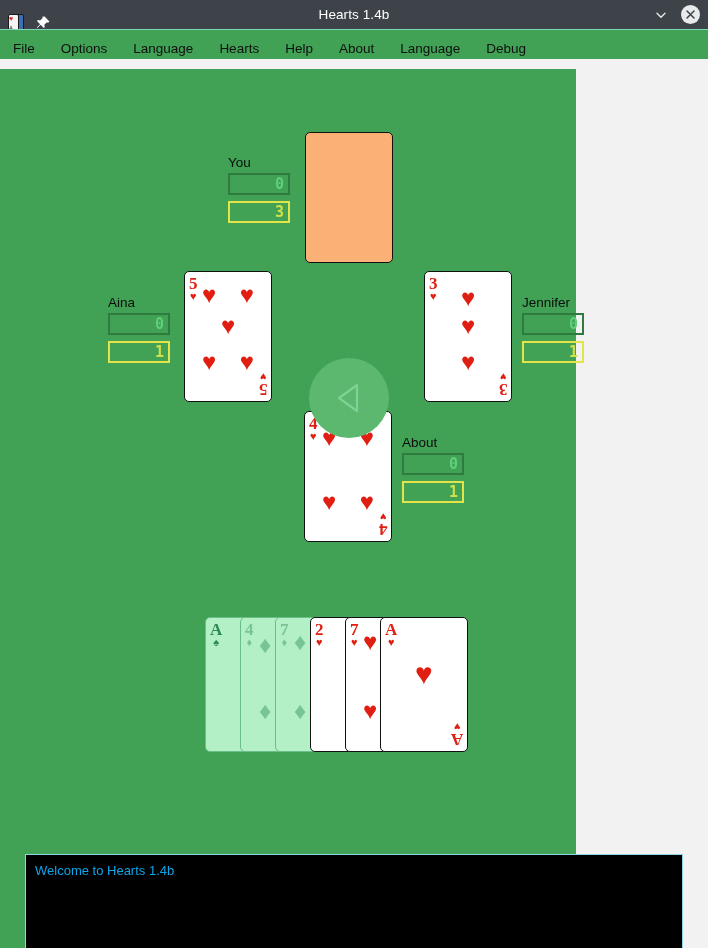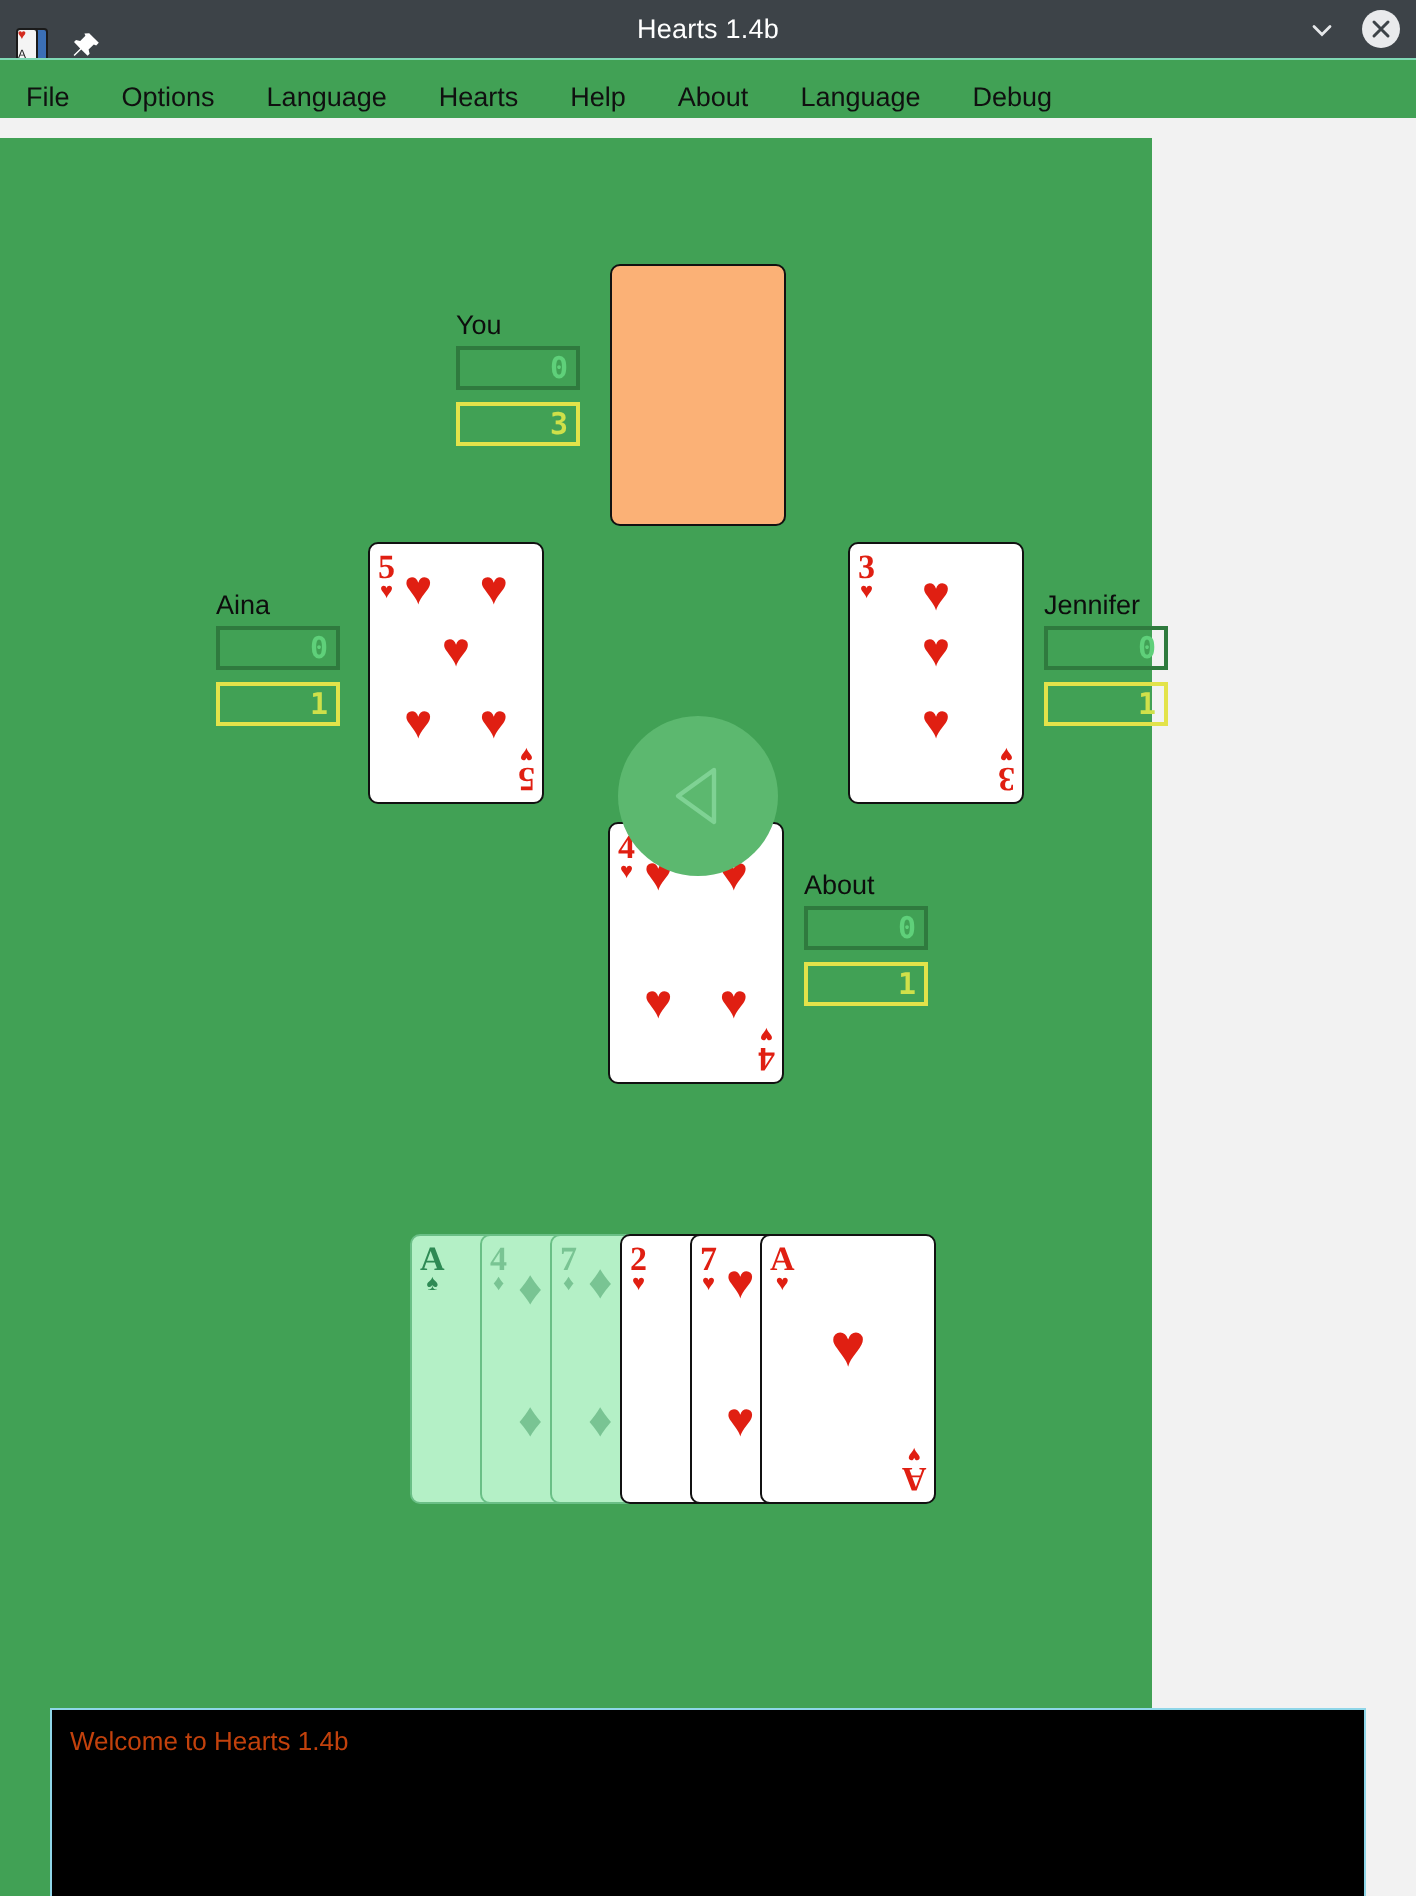--- a/index.html
+++ b/index.html
@@ -143,21 +143,21 @@
   
   .logpanel {
     position: absolute; left: 25px; top: 785px;
     width: 658px; height: 118px;
     background: #000000;
     border: 1px solid #8fd6e8;
     padding: 7px 9px;
     overflow: hidden;
   }
   .logline {
-    color: #c2410c; font-size: 13px; line-height: 18px;
+    color: #0ea5e9; font-size: 13px; line-height: 18px;
     white-space: nowrap;
   }
 </style>
 </head>
 <body>
 
 <div id="app">
 
   <div class="titlebar">
     <div class="tb-left">

